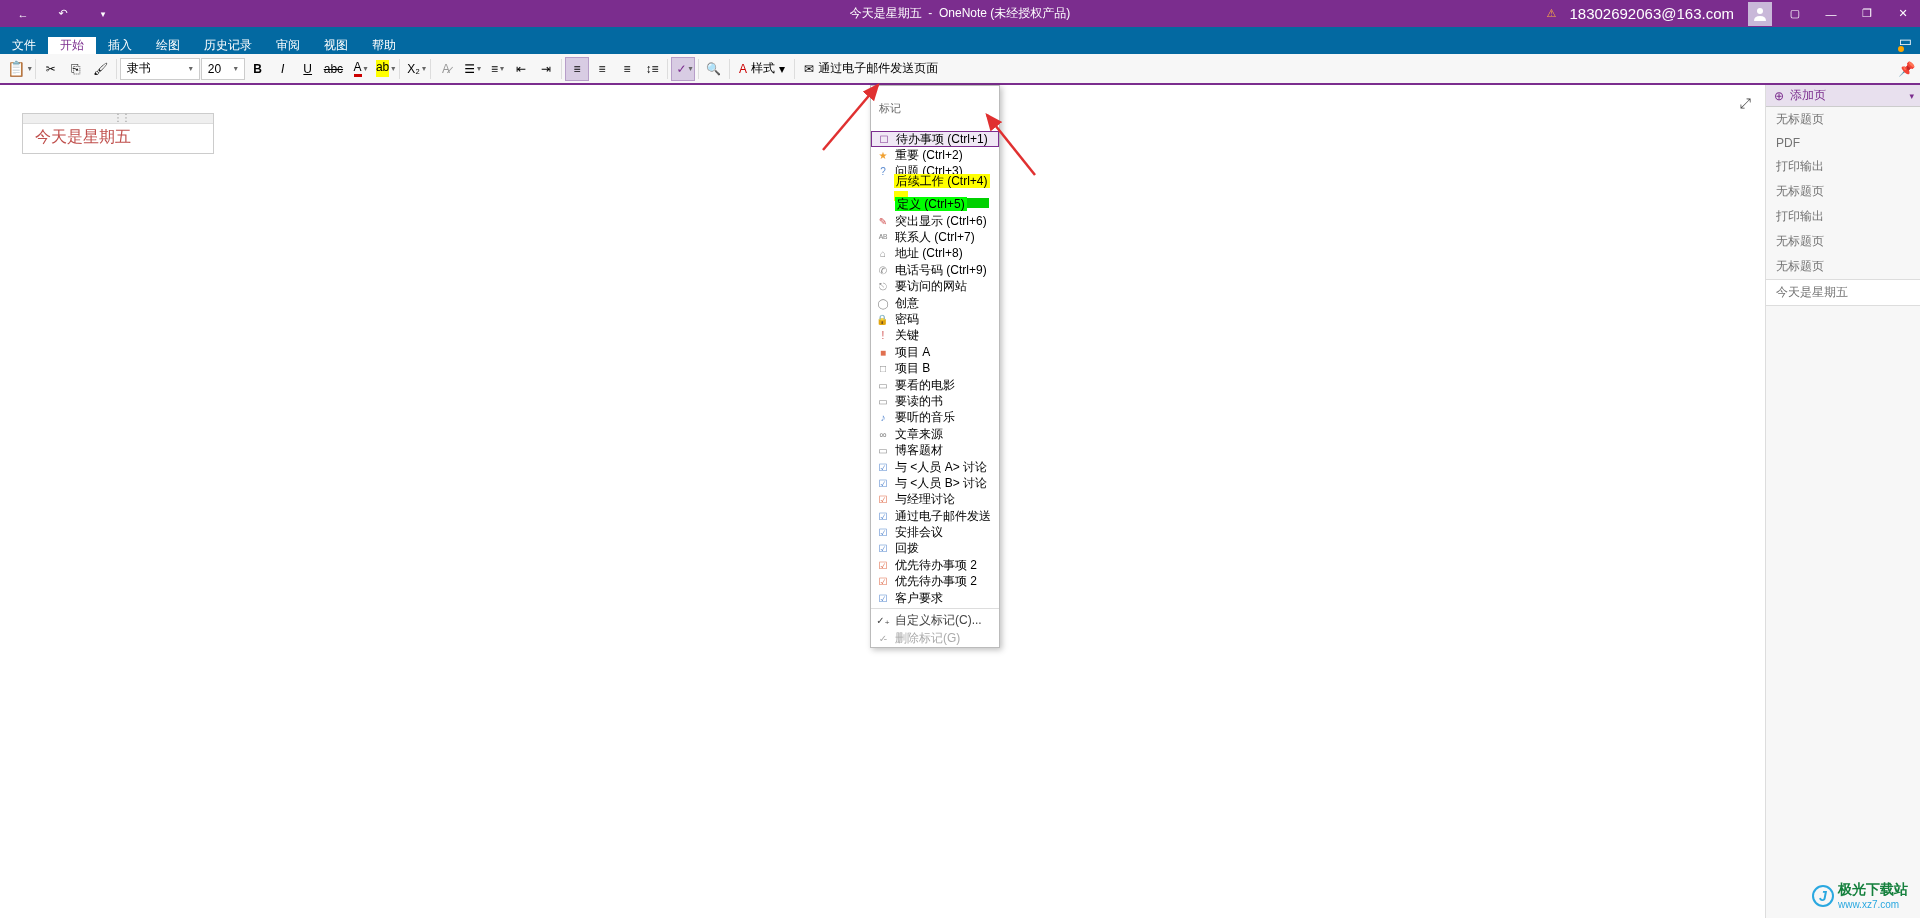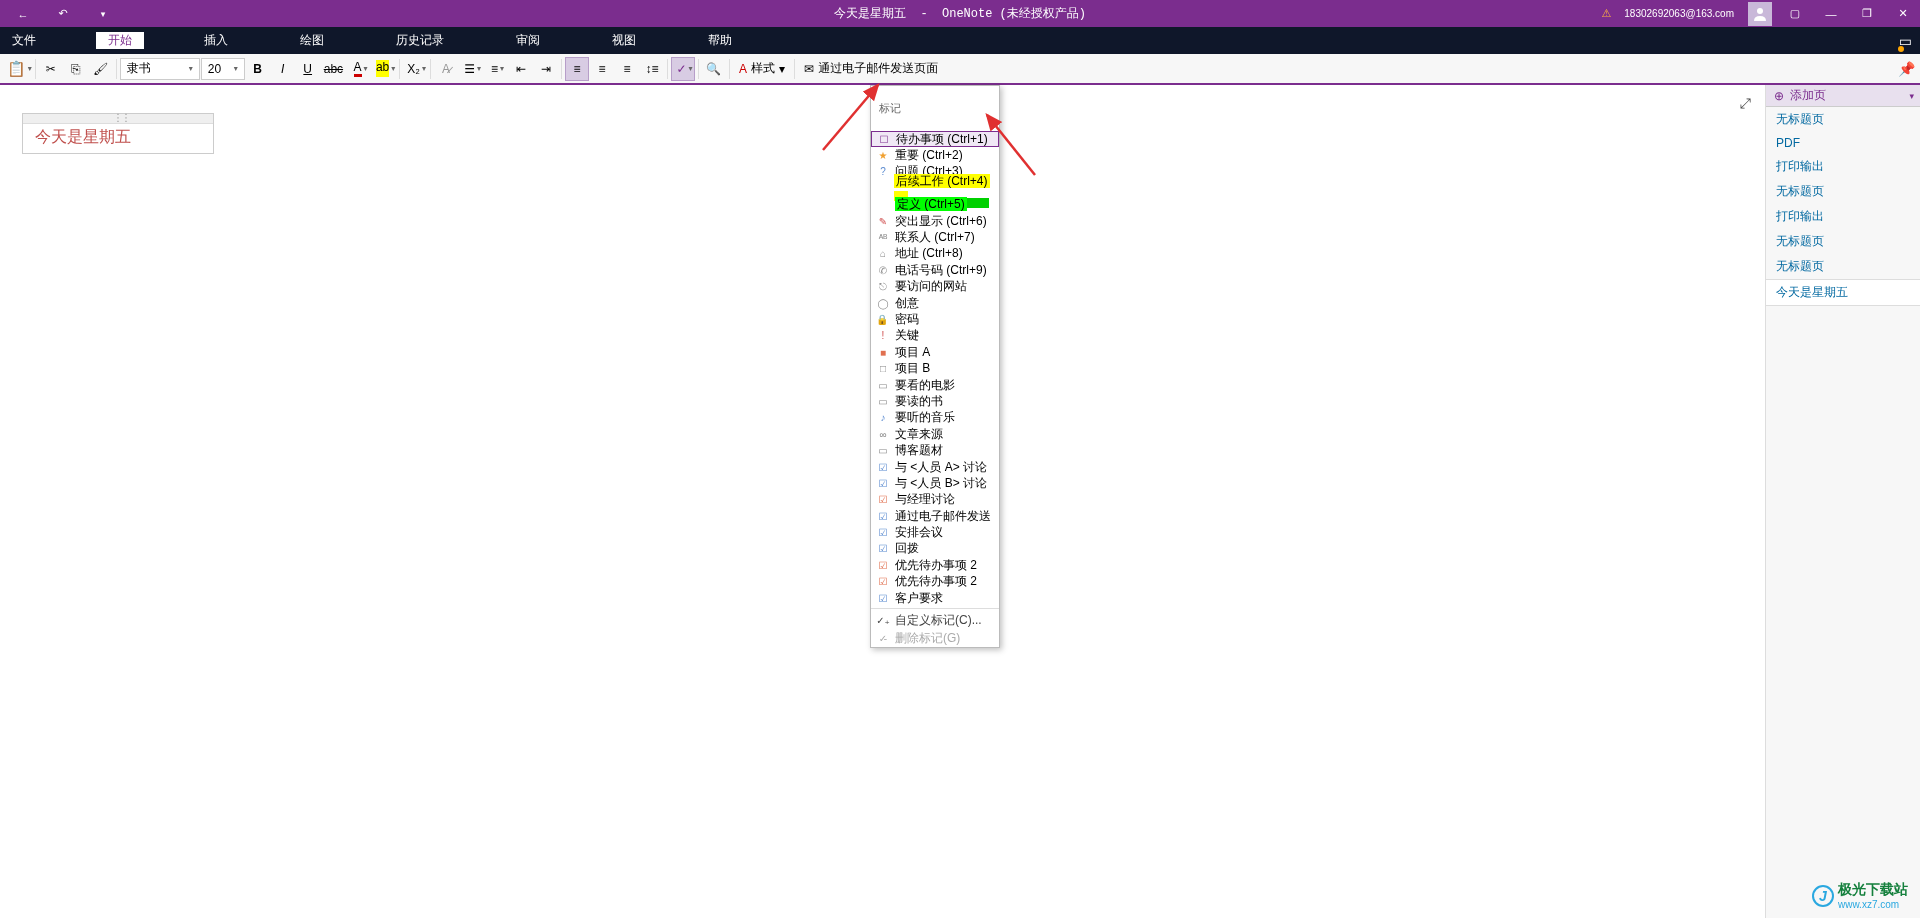--- a/index.html
+++ b/index.html
@@ -1,29 +1,29 @@
 <!DOCTYPE html>
 <html><head>
 <meta charset="utf-8">
 <style>
 * { box-sizing: border-box; margin: 0; padding: 0; }
 body { font-family: "Microsoft YaHei", sans-serif; font-size: 12px; background: #fff; overflow: hidden; width: 1920px; height: 918px; position: relative; }
 
 
 .title-bar { height: 27px; background: #7B2D8E; display: flex; align-items: center; color: #fff; position: relative; }
 .title-bar .left { display: flex; align-items: center; gap: 6px; padding-left: 6px; }
-.title-bar .center { position: absolute; left: 50%; transform: translateX(-50%); font-size: 12px; font-family: Liberation Mono, monospace; }
+.title-bar .center { position: absolute; left: 50%; transform: translateX(-50%); font-size: 12px; }
 .title-bar .right { margin-left: auto; display: flex; align-items: center; gap: 2px; }
 .tb-btn { width: 34px; height: 27px; display: flex; align-items: center; justify-content: center; cursor: pointer; }
 .tb-icon { width: 16px; height: 16px; display: flex; align-items: center; justify-content: center; font-size: 11px; }
-.user-email { font-size: 10px; padding: 0 8px; }
+.user-email { font-size: 15px; padding: 0 8px; }
 .avatar { width: 24px; height: 24px; background: #c9b8d9; display: flex; align-items: center; justify-content: center; margin: 0 4px; }
 
 
-.menu-bar { height: 27px; background: #0f172a; display: flex; align-items: center; color: #fff; position: relative; gap: 48px; }
+.menu-bar { height: 27px; background: #0369a1; display: flex; align-items: flex-end; color: #fff; position: relative; }
 .menu-item { padding: 0 12px; display: flex; align-items: center; cursor: pointer; font-size: 12px; }
 .menu-item.active { background: #fff; color: #7B2D8E; }
 .menu-bar-right { position: absolute; right: 8px; top: 0; height: 100%; display: flex; align-items: center; gap: 10px; }
 
 
 .ribbon { height: 31px; background: #f7f7f7; border-bottom: 2px solid #7B2D8E; display: flex; align-items: center; padding: 0 4px; gap: 1px; position: relative; }
 .r-btn { min-width: 24px; height: 24px; display: flex; align-items: center; justify-content: center; cursor: pointer; padding: 0 3px; position: relative; }
 .r-btn.split { padding-right: 0; }
 .r-btn .arrow-down { font-size: 8px; margin-left: 2px; color: #666; }
 .r-sep { width: 1px; height: 20px; background: #ddd; margin: 0 2px; }
@@ -40,21 +40,21 @@
 .note-container { position: absolute; left: 22px; top: 28px; border: 1px solid #ccc; background: #fff; width: 192px; }
 .note-handle { height: 10px; background: #efefef; border-bottom: 1px solid #ddd; position: relative; }
 .note-handle::before { content: "⋮⋮"; position: absolute; left: 90px; top: -2px; color: #999; font-size: 10px; letter-spacing: -2px; }
 .note-text { padding: 3px 12px 5px 12px; font-size: 16px; color: #c0504d; font-family: "STLiti","隶书",serif; font-weight: 500; }
 .expand-icon { position: absolute; right: 14px; top: 10px; font-size: 14px; color: #444; cursor: pointer; }
 
 
 .page-panel { width: 155px; border-left: 1px solid #ddd; background: #f7f7f7; display: flex; flex-direction: column; }
 .add-page { height: 22px; background: #e8e0ee; border-bottom: 1px solid #ccc; display: flex; align-items: center; padding: 0 8px; gap: 6px; cursor: pointer; color: #7B2D8E; position: relative; }
 .add-page::after { content: "▾"; position: absolute; right: 6px; color: #7B2D8E; font-size: 9px; }
-.page-item { padding: 4px 10px; font-size: 12px; color: #0369a1; cursor: pointer; }
+.page-item { padding: 4px 10px; font-size: 12px; color: #737373; cursor: pointer; }
 .page-item.selected { background: #fff; border-top: 1px solid #ddd; border-bottom: 1px solid #ddd; }
 
 
 .tag-menu { position: absolute; left: 870px; top: 85px; width: 130px; background: #fff; border: 1px solid #bbb; box-shadow: 2px 2px 6px rgba(0,0,0,0.25); z-index: 100; font-size: 12px; }
 .tag-header { padding: 15px 8px; color: #666; font-size: 11px; }
 .tag-item { display: flex; align-items: center; padding: 1px 6px; cursor: pointer; gap: 6px; height: 16.4px; }
 .tag-item.hl { border: 1px solid #7B2D8E; background: #f0e8f5; }
 .tag-icon { width: 12px; height: 12px; display: flex; align-items: center; justify-content: center; font-size: 10px; }
 .tag-sep { height: 1px; background: #ddd; margin: 2px 0; }
 .tag-footer { padding: 3px 6px; display: flex; align-items: center; gap: 6px; color: #444; cursor: pointer; height: 18px; }

